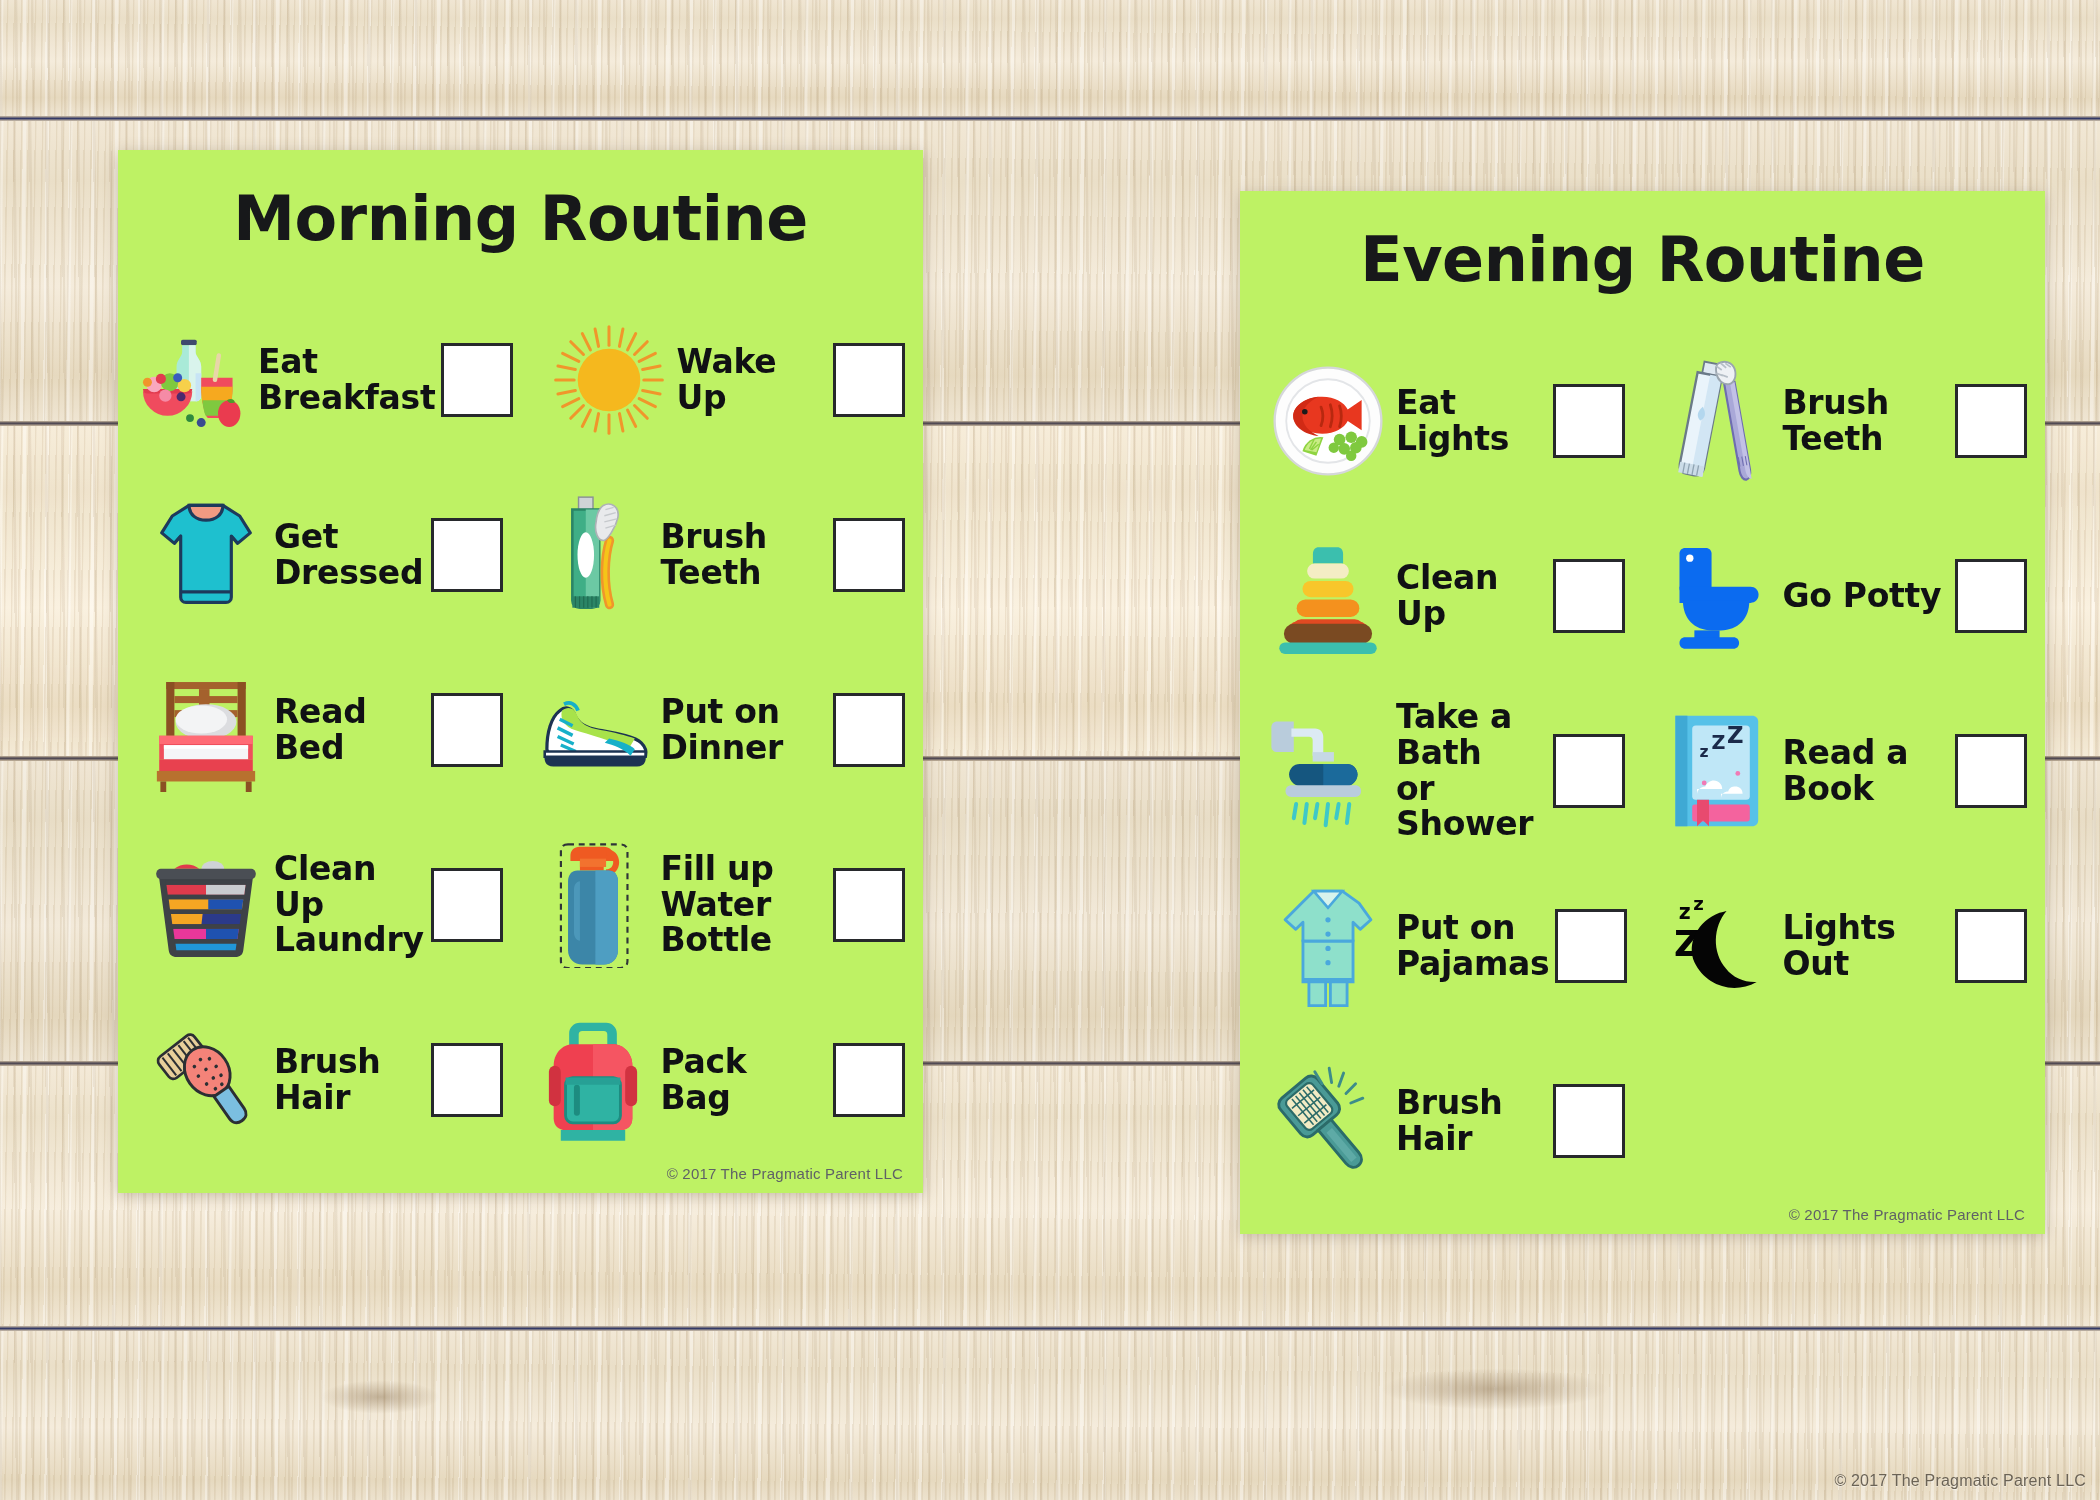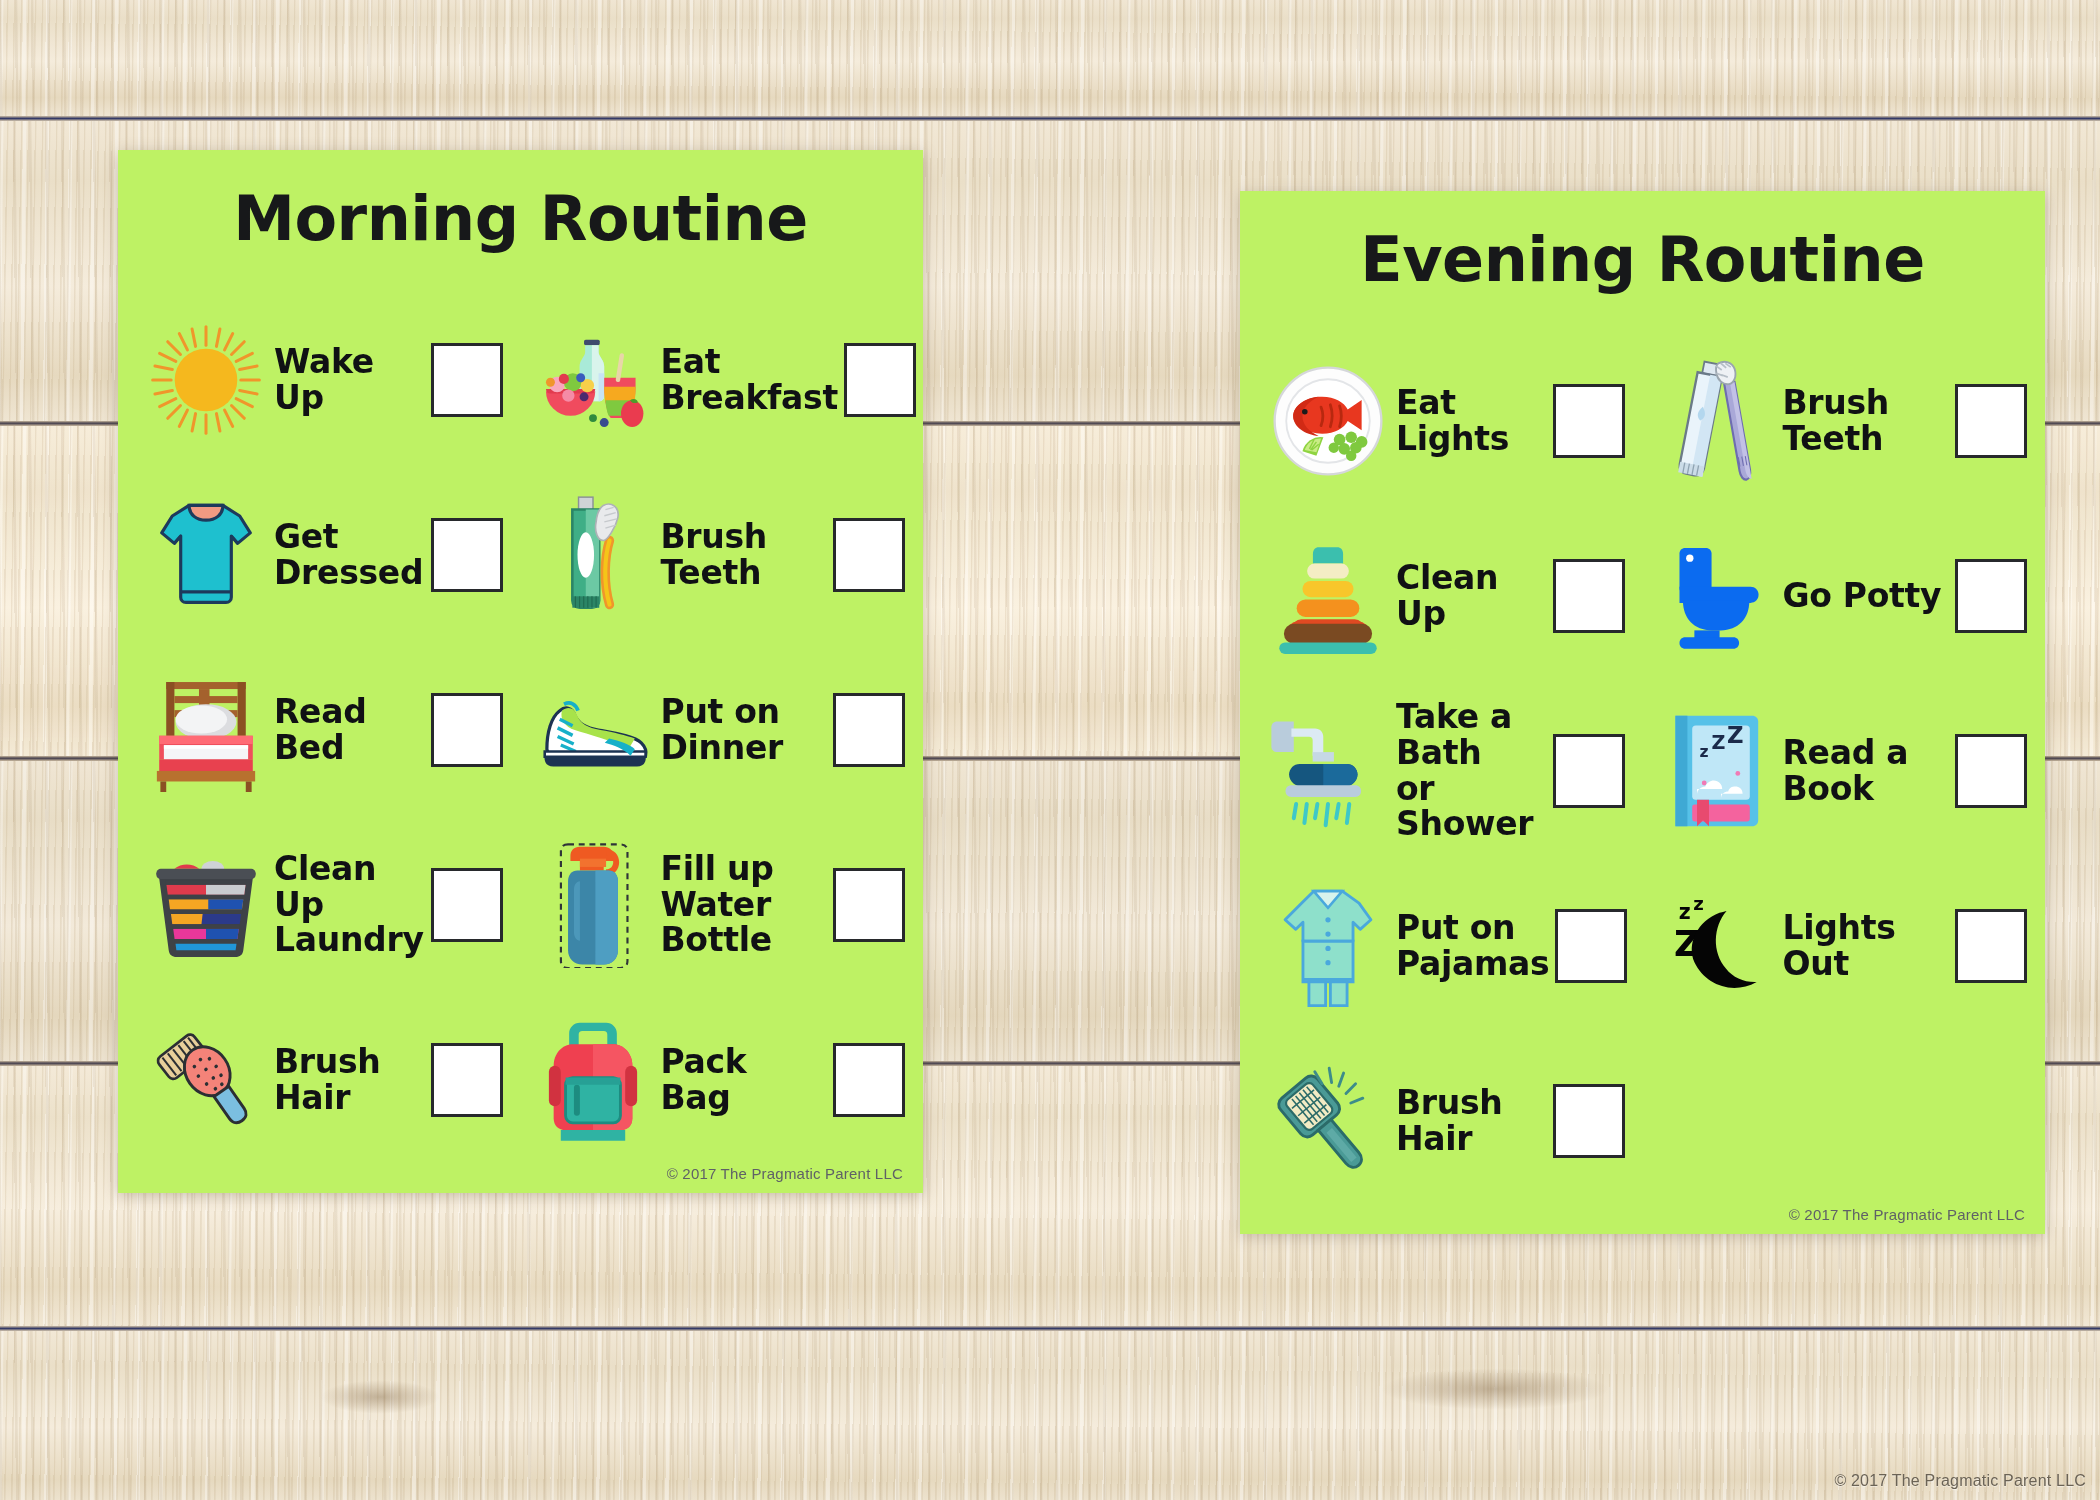--- a/index.html
+++ b/index.html
@@ -106,20 +106,50 @@
   <div class="knot" style="left:1380px;top:1368px;width:230px;height:42px;"></div>
   <div class="knot" style="left:1680px;top:470px;width:160px;height:40px;"></div>
   <div class="knot" style="left:120px;top:840px;width:140px;height:32px;"></div>
 </div>
 
 <div class="card" id="card-morning">
   <h1 class="card-title">Morning Routine</h1>
   <div class="rows">
 
     <div class="row">
+      <div class="col right">
+        <span class="icon-wrap">
+          <svg width="112" height="112" viewBox="0 0 100 100">
+            <rect x="42" y="14" width="14" height="5" rx="1.5" fill="#3f4a6e"></rect>
+            <path d="M43 19h12v6c0 4 5 7 5 13v26c0 3-2 5-5 5h-12c-3 0-5-2-5-5V38c0-6 5-9 5-13z" fill="#a9ead8"></path>
+            <path d="M49 19h6v6c0 4 5 7 5 13v26c0 3-2 5-5 5h-6z" fill="#d9f4ec"></path>
+            <path d="M55 44h5v20c0 3-2 5-5 5z" fill="#c7e4f5"></path>
+            <path d="M60 48h28v6c0 14-3 28-6 30H66c-3-2-6-16-6-30z" fill="#f04b5e"></path>
+            <path d="M60 56h28c0 5-.4 10-1 14H61c-.6-4-1-9-1-14z" fill="#f6a91f"></path>
+            <path d="M61 68h26c-.6 6-1.6 11-3 14H64c-1.4-3-2.4-8-3-14z" fill="#7fc93f"></path>
+            <rect x="72" y="26" width="4" height="26" rx="2" fill="#e8d6a8" transform="rotate(9 74 39)"></rect>
+            <path d="M8 60a22 22 0 0 0 44 0z" fill="#f04b5e"></path>
+            <path d="M8 58h44a4 4 0 0 1-4 4H12a4 4 0 0 1-4-4z" fill="#e23b4e"></path>
+            <circle cx="18" cy="54" r="7" fill="#f9a8bd"></circle>
+            <circle cx="32" cy="52" r="8" fill="#7fc93f"></circle>
+            <circle cx="45" cy="55" r="6" fill="#f7d04a"></circle>
+            <circle cx="24" cy="49" r="4.5" fill="#e23b4e"></circle>
+            <circle cx="39" cy="48" r="4" fill="#3a5bbd"></circle>
+            <circle cx="12" cy="52" r="4" fill="#f0962b"></circle>
+            <circle cx="28" cy="64" r="5.5" fill="#f58ba6"></circle>
+            <circle cx="42" cy="65" r="4" fill="#4c2a6e"></circle>
+            <ellipse cx="85" cy="80" rx="10" ry="12" fill="#ea3b4f"></ellipse>
+            <path d="M83 68c3-2 7-1 7 2-3 1-5 1-7-2z" fill="#4d9b2b"></path>
+            <circle cx="60" cy="88" r="4" fill="#3a4b8f"></circle>
+            <circle cx="50" cy="84" r="3.5" fill="#2f8a3e"></circle>
+          </svg>
+        </span>
+        <span class="task-label">Eat<br>Breakfast</span>
+        <span class="checkbox"></span>
+      </div>
       <div class="col left">
         <span class="icon-wrap">
           <svg width="116" height="116" viewBox="0 0 100 100">
             <g stroke="#f0962b" stroke-width="2.6" stroke-linecap="round">
               <line x1="50" y1="4" x2="50" y2="20"></line>
                 <line x1="50" y1="80" x2="50" y2="96"></line>
               <line x1="4" y1="50" x2="20" y2="50"></line>
                 <line x1="80" y1="50" x2="96" y2="50"></line>
               <line x1="17" y1="17" x2="28" y2="28"></line>
                 <line x1="72" y1="72" x2="83" y2="83"></line>
@@ -141,50 +171,20 @@
                 <line x1="34" y1="76" x2="27" y2="90"></line>
               <line x1="90" y1="27" x2="76" y2="34"></line>
                 <line x1="24" y1="66" x2="10" y2="73"></line>
             </g>
             <circle cx="50" cy="50" r="27" fill="#f5b81e"></circle>
           </svg>
         </span>
         <span class="task-label">Wake Up</span>
         <span class="checkbox"></span>
       </div>
-      <div class="col right">
-        <span class="icon-wrap">
-          <svg width="112" height="112" viewBox="0 0 100 100">
-            <rect x="42" y="14" width="14" height="5" rx="1.5" fill="#3f4a6e"></rect>
-            <path d="M43 19h12v6c0 4 5 7 5 13v26c0 3-2 5-5 5h-12c-3 0-5-2-5-5V38c0-6 5-9 5-13z" fill="#a9ead8"></path>
-            <path d="M49 19h6v6c0 4 5 7 5 13v26c0 3-2 5-5 5h-6z" fill="#d9f4ec"></path>
-            <path d="M55 44h5v20c0 3-2 5-5 5z" fill="#c7e4f5"></path>
-            <path d="M60 48h28v6c0 14-3 28-6 30H66c-3-2-6-16-6-30z" fill="#f04b5e"></path>
-            <path d="M60 56h28c0 5-.4 10-1 14H61c-.6-4-1-9-1-14z" fill="#f6a91f"></path>
-            <path d="M61 68h26c-.6 6-1.6 11-3 14H64c-1.4-3-2.4-8-3-14z" fill="#7fc93f"></path>
-            <rect x="72" y="26" width="4" height="26" rx="2" fill="#e8d6a8" transform="rotate(9 74 39)"></rect>
-            <path d="M8 60a22 22 0 0 0 44 0z" fill="#f04b5e"></path>
-            <path d="M8 58h44a4 4 0 0 1-4 4H12a4 4 0 0 1-4-4z" fill="#e23b4e"></path>
-            <circle cx="18" cy="54" r="7" fill="#f9a8bd"></circle>
-            <circle cx="32" cy="52" r="8" fill="#7fc93f"></circle>
-            <circle cx="45" cy="55" r="6" fill="#f7d04a"></circle>
-            <circle cx="24" cy="49" r="4.5" fill="#e23b4e"></circle>
-            <circle cx="39" cy="48" r="4" fill="#3a5bbd"></circle>
-            <circle cx="12" cy="52" r="4" fill="#f0962b"></circle>
-            <circle cx="28" cy="64" r="5.5" fill="#f58ba6"></circle>
-            <circle cx="42" cy="65" r="4" fill="#4c2a6e"></circle>
-            <ellipse cx="85" cy="80" rx="10" ry="12" fill="#ea3b4f"></ellipse>
-            <path d="M83 68c3-2 7-1 7 2-3 1-5 1-7-2z" fill="#4d9b2b"></path>
-            <circle cx="60" cy="88" r="4" fill="#3a4b8f"></circle>
-            <circle cx="50" cy="84" r="3.5" fill="#2f8a3e"></circle>
-          </svg>
-        </span>
-        <span class="task-label">Eat<br>Breakfast</span>
-        <span class="checkbox"></span>
-      </div>
     </div>
 
     <div class="row">
       <div class="col left">
         <span class="icon-wrap">
           <svg width="108" height="116" viewBox="0 0 100 110">
             <path d="M34 8 18 18 8 34l12 10 6-7v58c0 3 2 5 5 5h38c3 0 5-2 5-5V37l6 7 12-10L82 18 66 8z" fill="#1ec0cf" stroke="#1d3a5c" stroke-width="3" stroke-linejoin="round"></path>
             <path d="M34 8c0 9 7 14 16 14s16-5 16-14z" fill="#f09a82" stroke="#1d3a5c" stroke-width="3"></path>
             <path d="M26 90h48" stroke="#1d3a5c" stroke-width="3"></path>
             <path d="M20 44l6-7M80 44l-6-7" stroke="#1d3a5c" stroke-width="2.4"></path>

